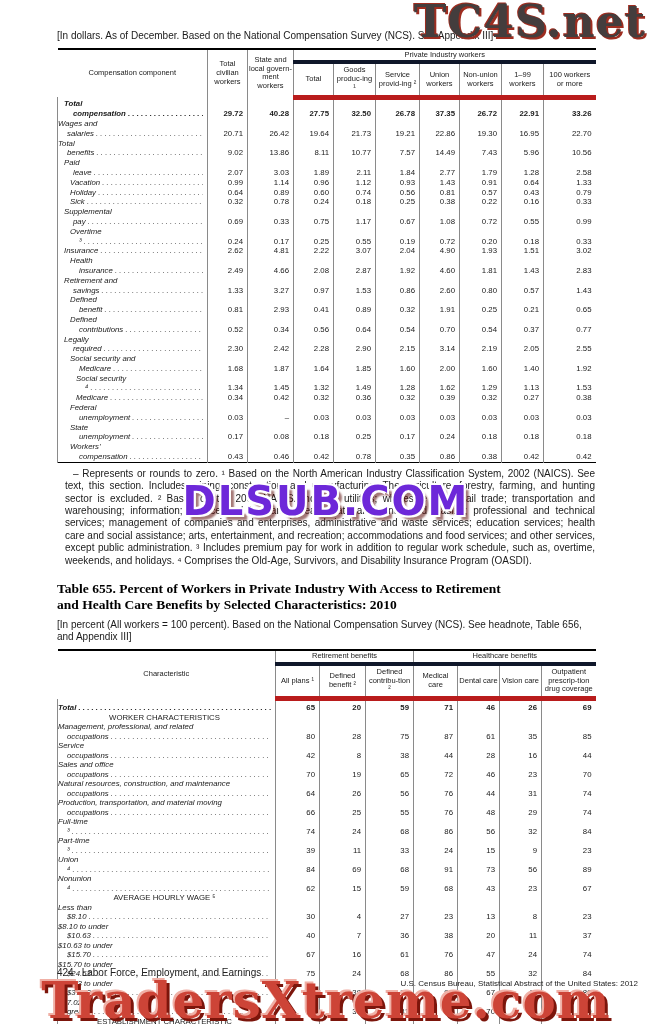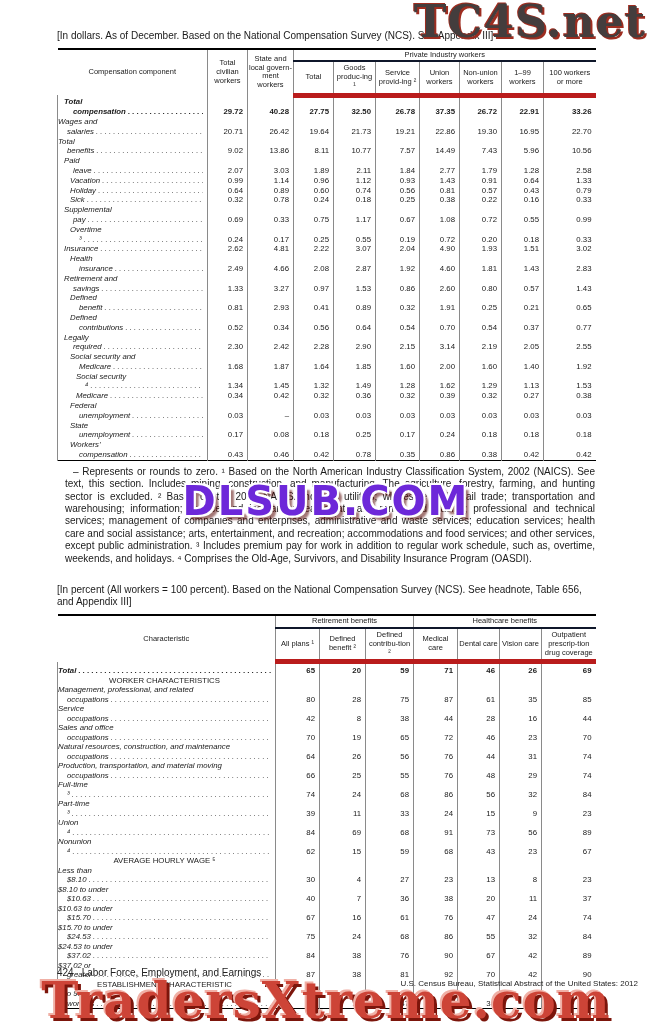--- a/index.html
+++ b/index.html
@@ -35,21 +35,21 @@
   table.stat thead th {
     font-weight: normal;
     font-size: 7.5px;
     line-height: 1.18;
     text-align: center;
     vertical-align: middle;
     padding: 2px 1px;
     border-left: 1px solid #8a8a8a;
   }
   table.stat thead tr:last-child th { border-bottom: 5px solid #b91c1c; }
-  table.stat th.grp { border-bottom: 2px solid #0f172a; padding: 1px; }
+  table.stat th.grp { border-bottom: 4px solid #0f172a; padding: 1px; }
   table.stat th.stub-h { border-left: none; }
   table.stat tbody td {
     vertical-align: bottom;
     padding: 0 4px 0 0;
     border-left: 1px solid #8a8a8a;
   }
   #t654 tbody td { line-height: 9.8px; }
   #t655 tbody td { line-height: 9.5px; }
   table.stat tbody tr:first-child td { padding-top: 2px; }
   td.num { text-align: right; white-space: nowrap; }
@@ -448,20 +448,22 @@
           <td class="num">0.42</td>
         </tr>
       </tbody>
   </table>
 
   <div class="footnote">– Represents or rounds to zero. ¹ Based on the North American Industry Classification System, 2002 (NAICS). See text, this section. Includes mining, construction, and manufacturing. The agriculture, forestry, farming, and hunting sector is excluded. ² Based on the 2002 NAICS. Includes utilities; wholesale and retail trade; transportation and warehousing; information; finance and insurance; real estate and rental and leasing; professional and technical services; management of companies and enterprises, administrative and waste services; education services; health care and social assistance; arts, entertainment, and recreation; accommodations and food services; and other services, except public administration. ³ Includes premium pay for work in addition to regular work schedule, such as, overtime, weekends, and holidays. ⁴ Comprises the Old-Age, Survivors, and Disability Insurance Program (OASDI).</div>
 
   <div class="sec-gap"></div>
 
   <div class="tbl-title">
+    <div>Table 655. Percent of Workers in Private Industry With Access to Retirement</div>
+    <div>and Health Care Benefits by Selected Characteristics: 2010</div>
   </div>
   <div class="headnote">[In percent (All workers = 100 percent). Based on the National Compensation Survey (NCS). See headnote, Table 656, and Appendix III]</div>
 
   <table class="stat" id="t655">
     <colgroup>
       <col style="width:218px">
         <col style="width:44px">
         <col style="width:46px">
         <col style="width:48px">
       <col style="width:44px">

